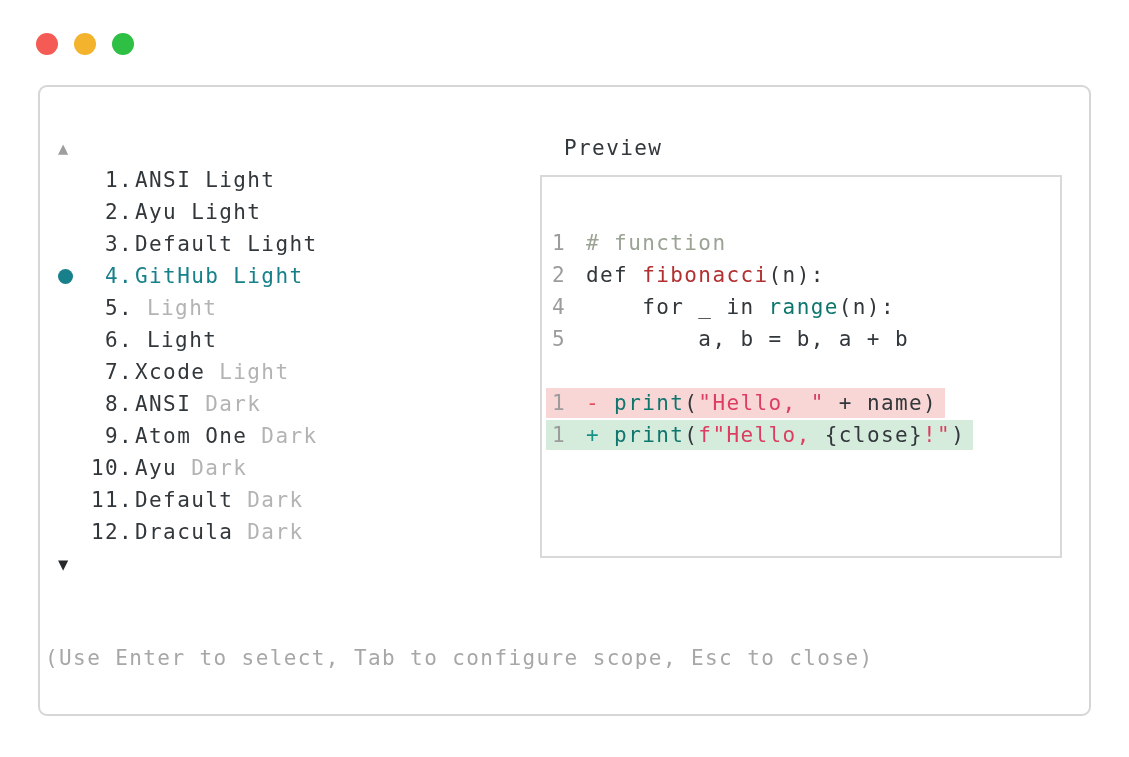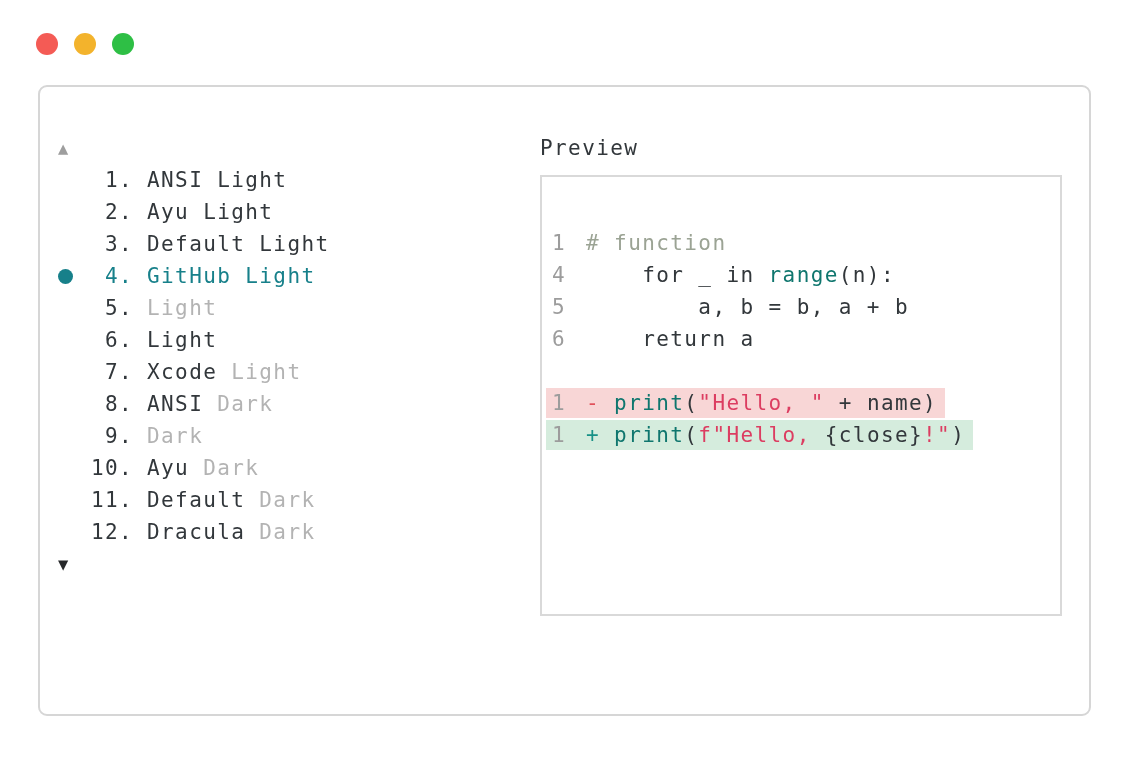--- a/index.html
+++ b/index.html
@@ -28,33 +28,33 @@
   .row32{height:32px; line-height:32px; white-space:pre;}
   .prompt-sym{color:#32373b;}
   .prompt-title{margin-left:14px;}
   .scroll-arrow{height:32px; line-height:32px; font-size:17px;}
   .scroll-up{color:#9e9e9e;}
   .scroll-down{color:#26282a;}
   .theme-row{display:flex; align-items:center; height:32px; line-height:32px; white-space:pre;}
   .marker{width:33px; display:flex; align-items:center;}
   .dot-sel{width:15px; height:15px; border-radius:50%; background:var(--selection);}
   .num{display:inline-block; width:42px; text-align:right;}
-  .t-name{margin-left:14px;}
+  .t-name{margin-left:2px;}
   .t-variant{margin-left:14px;}
   .t-variant.muted{color:#b3b3b3;}
   .theme-row.selected .num,
   .theme-row.selected .t-name,
   .theme-row.selected .t-variant{color:var(--selection);}
   .help-text{position:absolute; left:5px; top:555px; height:32px; line-height:32px;
     color:#a7a7a7; white-space:pre;}
   
   .right-col{position:absolute; left:500px; top:45px;}
-  .preview-title{height:32px; line-height:32px;}
+  .preview-title{height:32px; line-height:32px;margin-left:24px;}
   .preview-box{
-    margin-top:11px; width:522px; height:441px;
+    margin-top:11px; width:522px; height:383px;
     border:2px solid #d9d9d9; background:#ffffff;
     padding:50px 0 0 10px; overflow:hidden;
   }
   .code-row{height:32px; line-height:32px; white-space:pre;}
   .line-inner{display:inline-block; height:30px; line-height:30px; padding:0 8px 0 6px; margin-left:-6px;}
   .line-inner.bg-removed{background:var(--diff-removed-bg);}
   .line-inner.bg-added{background:var(--diff-added-bg);}
   .lineno{display:inline-block; width:14px; text-align:right; margin-right:20px; color:#9c9c9c;}
   .seg-default{color:#32373b;}
   .seg-comment{color:#9ba394;}
@@ -82,36 +82,37 @@
       <div class="scroll-arrow scroll-up">▲</div>
       <div id="theme-list">
           <div class="theme-row"><span class="marker"></span><span class="num">1.</span><span class="t-name">ANSI</span><span class="t-variant">Light</span></div>
           <div class="theme-row"><span class="marker"></span><span class="num">2.</span><span class="t-name">Ayu</span><span class="t-variant">Light</span></div>
           <div class="theme-row"><span class="marker"></span><span class="num">3.</span><span class="t-name">Default</span><span class="t-variant">Light</span></div>
           <div class="theme-row selected"><span class="marker"><span class="dot-sel"></span></span><span class="num">4.</span><span class="t-name">GitHub</span><span class="t-variant">Light</span></div>
           <div class="theme-row"><span class="marker"></span><span class="num">5.</span><span class="t-variant muted">Light</span></div>
           <div class="theme-row"><span class="marker"></span><span class="num">6.</span><span class="t-variant">Light</span></div>
           <div class="theme-row"><span class="marker"></span><span class="num">7.</span><span class="t-name">Xcode</span><span class="t-variant muted">Light</span></div>
           <div class="theme-row"><span class="marker"></span><span class="num">8.</span><span class="t-name">ANSI</span><span class="t-variant muted">Dark</span></div>
-          <div class="theme-row"><span class="marker"></span><span class="num">9.</span><span class="t-variant muted">Dark</span></div>
+          <div class="theme-row"><span class="marker"></span><span class="num">9.</span><span class="t-name">Atom One</span><span class="t-variant muted">Dark</span></div>
           <div class="theme-row"><span class="marker"></span><span class="num">10.</span><span class="t-name">Ayu</span><span class="t-variant muted">Dark</span></div>
           <div class="theme-row"><span class="marker"></span><span class="num">11.</span><span class="t-name">Default</span><span class="t-variant muted">Dark</span></div>
           <div class="theme-row"><span class="marker"></span><span class="num">12.</span><span class="t-name">Dracula</span><span class="t-variant muted">Dark</span></div>
         </div>
       <div class="scroll-arrow scroll-down">▼</div>
     </div>
 
     <div class="right-col">
       <div class="preview-title">Preview</div>
       <div class="preview-box" id="preview-box">
           <div class="code-row"><span class="line-inner"><span class="lineno">1</span><span class="seg-comment"># function</span></span></div>
+          <div class="code-row"><span class="line-inner"><span class="lineno">2</span><span class="seg-default">def </span><span class="seg-function">fibonacci</span><span class="seg-default">(n):</span></span></div>
           <div class="code-row"><span class="line-inner"><span class="lineno">4</span><span class="seg-default">    for _ in </span><span class="seg-builtin">range</span><span class="seg-default">(n):</span></span></div>
           <div class="code-row"><span class="line-inner"><span class="lineno">5</span><span class="seg-default">        a, b = b, a + b</span></span></div>
-          <div class="code-row"><span class="line-inner"><span class="lineno">6</span><span class="seg-default">    return a</span></span></div>
           <div class="code-row"></div>
           <div class="code-row"><span class="line-inner bg-removed"><span class="lineno">1</span><span class="seg-diff-minus">- </span><span class="seg-builtin">print</span><span class="seg-default">(</span><span class="seg-string">"Hello, "</span><span class="seg-default"> + name)</span></span></div>
           <div class="code-row"><span class="line-inner bg-added"><span class="lineno">1</span><span class="seg-diff-plus">+ </span><span class="seg-builtin">print</span><span class="seg-default">(</span><span class="seg-string">f"Hello, </span><span class="seg-default">{close}</span><span class="seg-string">!"</span><span class="seg-default">)</span></span></div>
         </div>
     </div>
 
+    <div class="help-text">(Use Enter to select, Tab to configure scope, Esc to close)</div>
 
   </div>
 </div>
 
 </body></html>

